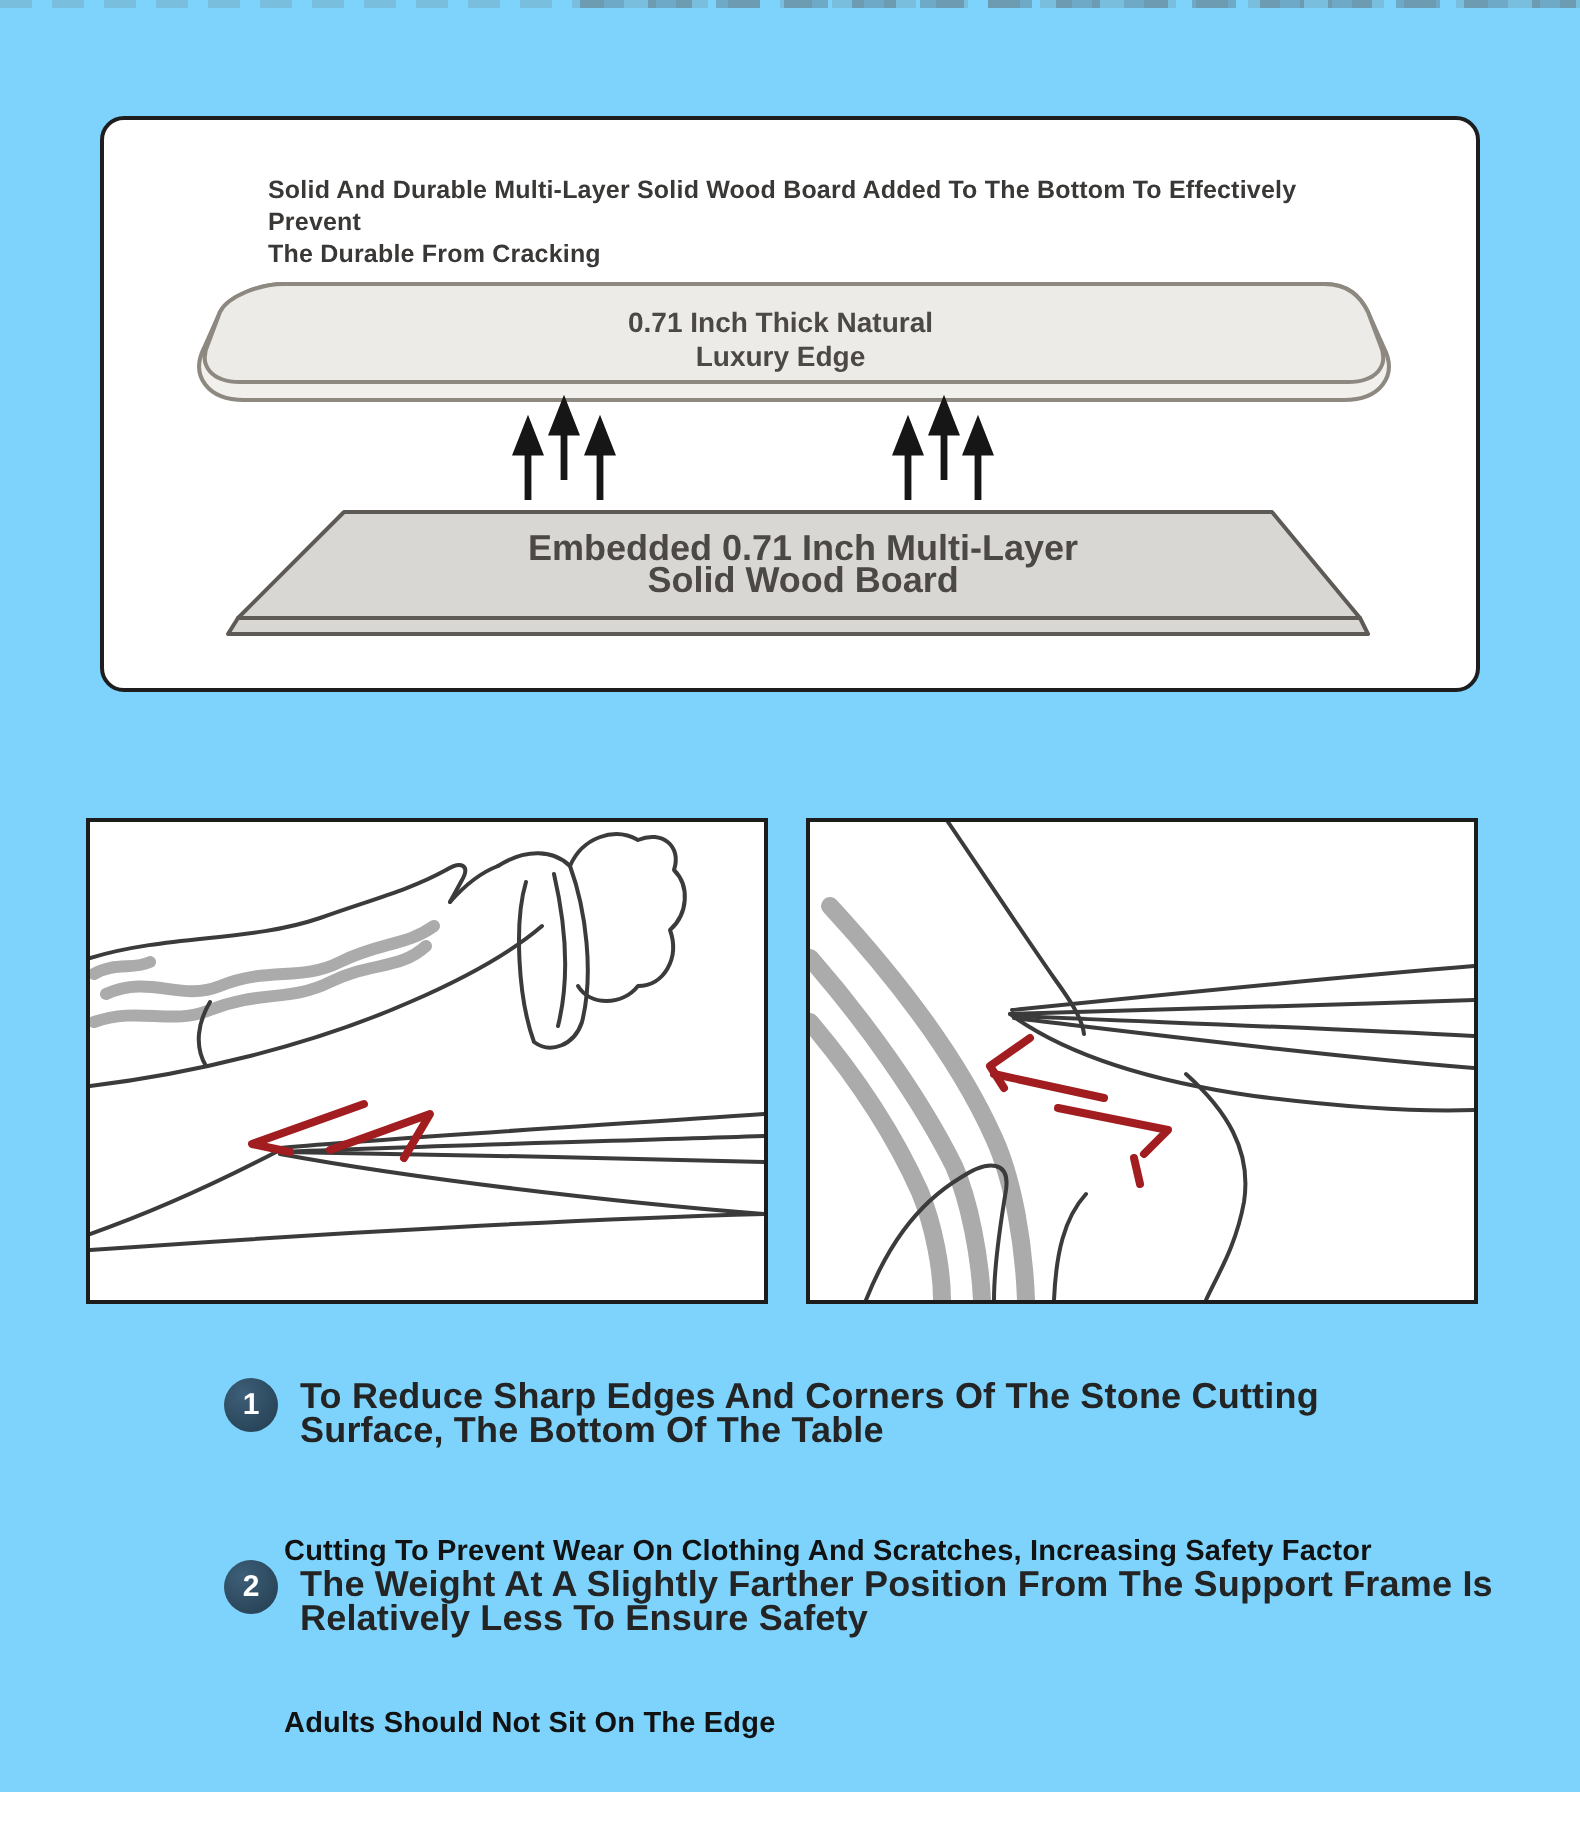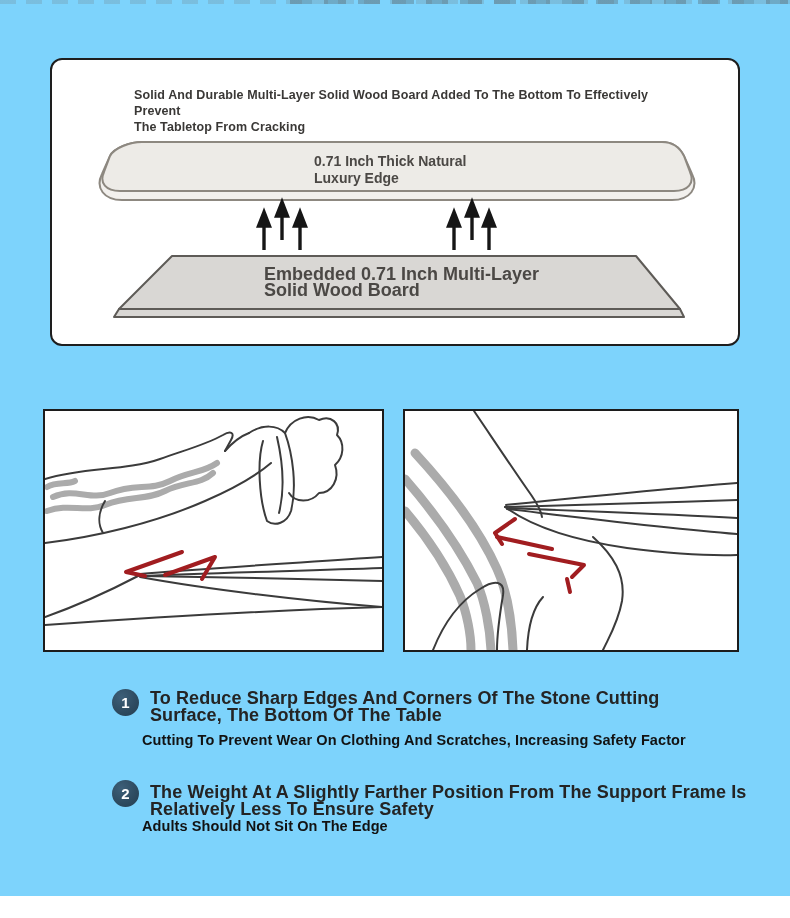--- a/index.html
+++ b/index.html
@@ -12,48 +12,48 @@
     background:
       repeating-linear-gradient(90deg, rgba(110,110,110,.38) 0 16px, rgba(255,255,255,0) 16px 26px);
     opacity:.55;}
   #artifact-strip2{left:290px;top:0;width:500px;height:4px;
     background:repeating-linear-gradient(90deg, rgba(75,75,75,.5) 0 22px, rgba(255,255,255,0) 22px 34px);
     opacity:.6;}
 
   
   #diagram-box{left:50px;top:58px;width:690px;height:288px;border:2px solid #1e1e1e;border-radius:12px;background:#fff;box-sizing:border-box;}
   #diagram-heading{left:82px;top:27px;width:540px;color:#3a3836;font-size:12.5px;font-weight:600;line-height:16px;letter-spacing:.1px;}
-  .diagram-label{color:#4b4845;font-weight:600;}
+  .diagram-label{color:#4b4845;font-weight:600;text-align:center;}
   #stone-label{left:262px;top:93px;font-size:14px;line-height:16.5px;}
   #wood-label{left:212px;top:207px;font-size:18px;line-height:15.5px;}
 
   
   .illus-frame{border:2px solid #1c1c1c;background:#fff;box-sizing:border-box;}
   #illus-left{left:43px;top:409px;width:341px;height:243px;}
   #illus-right{left:403px;top:409px;width:336px;height:243px;}
 
   
   .note-badge{width:27px;height:27px;border-radius:50%;background:radial-gradient(circle at 35% 30%, #3d5f78 0%, #2d4a5f 60%, #243d50 100%);
     color:#ffffff;font-size:15px;font-weight:700;display:flex;align-items:center;justify-content:center;}
   .note-text{color:#242424;font-size:18px;font-weight:600;line-height:16.5px;letter-spacing:.1px;}
-  .note-emphasis{color:#121212;font-size:14.5px;font-weight:700;letter-spacing:.1px;}
+  .note-emphasis{color:#121212;font-size:14.5px;font-weight:700;letter-spacing:.1px;margin-top:36px;}
 </style>
 </head>
 <body>
 
 <div id="page">
 
   <div class="abs" id="artifact-strip"></div>
   <div class="abs" id="artifact-strip2"></div>
 
   <div class="abs" id="diagram-box">
 
     <div class="abs" id="diagram-heading">
       <div>Solid And Durable Multi-Layer Solid Wood Board Added To The Bottom To Effectively Prevent</div>
-      <div>The Tabletop From Cracking</div>
+      <div>The Durable From Cracking</div>
     </div>
 
     <svg class="abs" width="686" height="284" viewBox="0 0 686 284" style="left:0;top:0">
 
       <path d="M 90,82 H 610 C 622,82 628,88 632,96 L 640,114 C 647,128 638,140 620,140 H 70 C 52,140 43,128 50,114 L 58,96 C 62,88 78,82 90,82 Z" fill="#f2f0ed" stroke="#8d8880" stroke-width="2" stroke-linejoin="round"></path>
 
       <path d="M 90,82 H 610 C 622,82 628,88 632,96 L 638,112 C 643,123 636,131 622,131 H 68 C 54,131 47,123 52,112 L 58,96 C 62,88 78,82 90,82 Z" fill="#edebe7" stroke="#8d8880" stroke-width="2" stroke-linejoin="round"></path>
 
       <g stroke="#161616" stroke-width="3.4" fill="#161616">
         <line x1="212" y1="190" x2="212" y2="166"></line>

